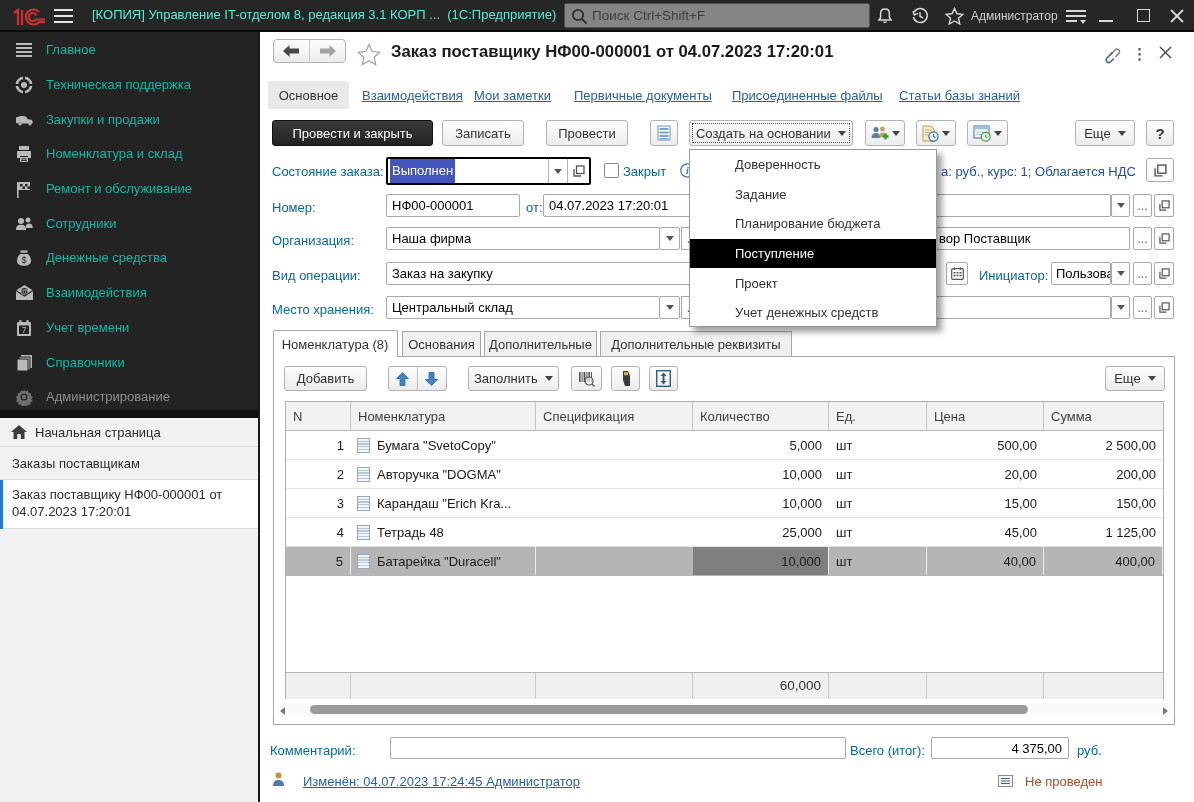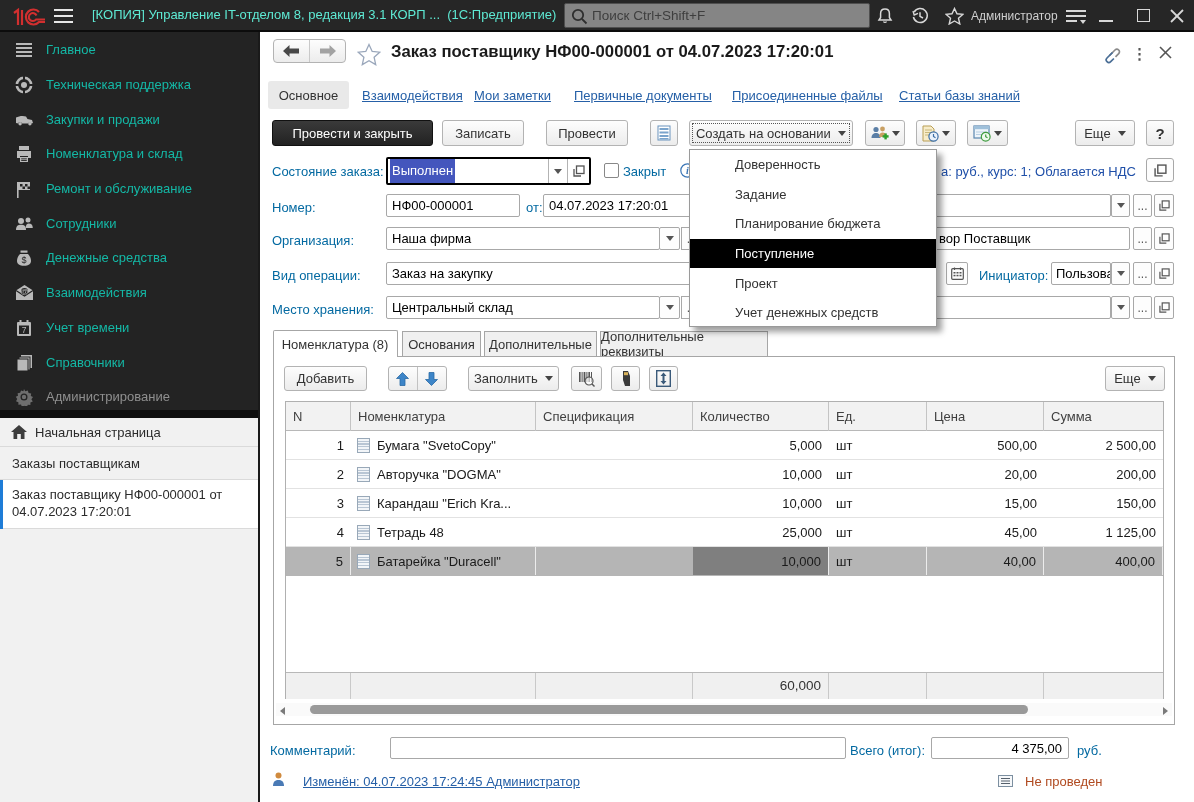--- a/index.html
+++ b/index.html
@@ -431,21 +431,21 @@
   <div class="sqbtn" style="left:875px;top:264px;width:19px;height:23px;color:#555;font-size:12px;align-items:flex-end;padding-bottom:3px">...</div>
   <div class="sqbtn" style="left:896px;top:264px;width:20px;height:23px">
       <svg width="11" height="11" viewBox="0 0 12 12">
         <rect x="3.5" y="1" width="7.5" height="7.5" fill="none" stroke="#555" stroke-width="1.3"></rect>
         <path d="M1 4 L1 11 L8 11" fill="none" stroke="#555" stroke-width="1.3"></path>
       </svg>
     </div>
 
   <div class="abs" style="left:144px;top:299px;width:79px;height:26px;background:#f0f0f0;border:1px solid #a6a6a6;display:flex;align-items:center;justify-content:center;font-size:13px">Основания</div>
   <div class="abs" style="left:226px;top:299px;width:113px;height:26px;background:#f0f0f0;border:1px solid #a6a6a6;display:flex;align-items:center;justify-content:center;font-size:13px">Дополнительные</div>
-  <div class="abs" style="left:342px;top:299px;width:168px;height:26px;background:#f0f0f0;border:1px solid #a6a6a6;display:flex;align-items:center;justify-content:center;font-size:13px">Дополнительные реквизиты</div>
+  <div class="abs" style="left:342px;top:299px;width:192px;height:26px;background:#f0f0f0;border:1px solid #a6a6a6;display:flex;align-items:center;justify-content:center;font-size:13px">Дополнительные реквизиты</div>
   <div class="abs" style="left:14.5px;top:298px;width:125px;height:27px;background:#fff;border:1px solid #a6a6a6;border-bottom:none;border-radius:2px 2px 0 0;display:flex;align-items:center;justify-content:center;font-size:13px;z-index:5">Номенклатура (8)</div>
 
   <div id="panel" class="abs" style="left:14.5px;top:324px;width:902px;height:369px;border:1px solid #a6a6a6;background:#fff">
     <div class="btn" style="left:10.5px;top:9px;width:83px;height:25px">Добавить</div>
     <div class="btn" style="left:114.5px;top:9px;width:59px;height:25px;padding:0">
       <div style="width:29px;height:23px;display:flex;align-items:center;justify-content:center;border-right:1px solid #c2c2c2">
         <svg width="13" height="14" viewBox="0 0 13 14">
             <path d="M6.5 0.5 L12.5 6.5 L9 6.5 L9 13.5 L4 13.5 L4 6.5 L0.5 6.5 Z" fill="#3d85c8" stroke="#2a6aa5" stroke-width="0.8"></path>
           </svg>
       </div>

